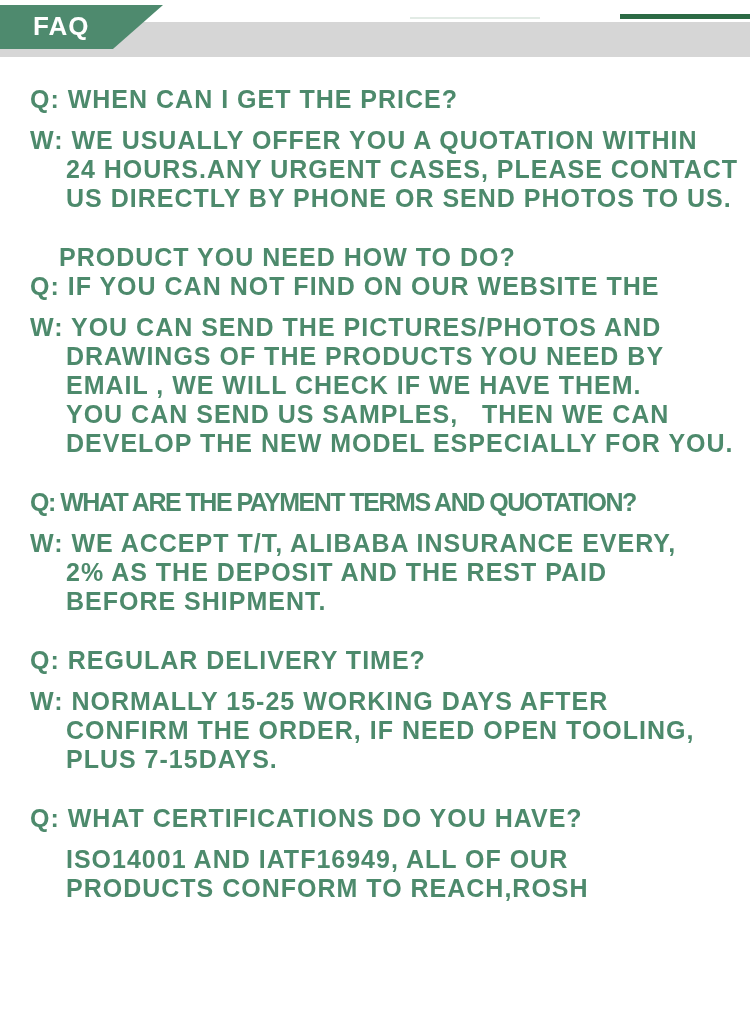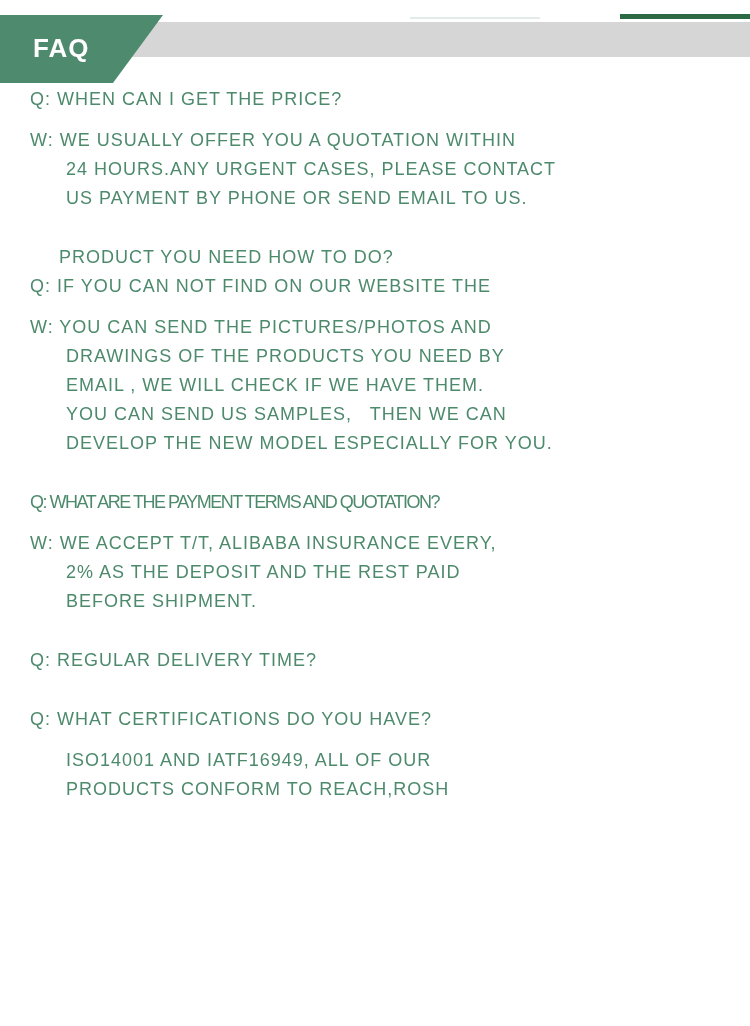--- a/index.html
+++ b/index.html
@@ -36,44 +36,44 @@
   .dark-bar {
     position: absolute;
     top: 14px;
     left: 620px;
     width: 130px;
     height: 5px;
     background: var(--dark-green, #2c6a45);
   }
   .banner {
     position: absolute;
-    top: 15px;
+    top: 5px;
     left: 0;
     width: 163px;
-    height: 68px;
+    height: 44px;
     background: var(--brand-green, #4e8a6e);
     clip-path: polygon(0 0, 100% 0, 69.3% 100%, 0 100%);
     display: flex;
     align-items: center;
   }
   .banner-label {
     color: #ffffff;
     font-weight: bold;
     font-size: 26px;
     letter-spacing: 1px;
     padding-left: 33px;
     padding-bottom: 2px;
   }
 
   
   .content {
     padding: 28px 0 0 30px;
     color: var(--text-green, #4d8a6c);
-    font-weight: normal;
-    font-size: 18px;
+    font-weight: bold;
+    font-size: 25px;
   }
   .line {
     white-space: pre;
     line-height: 29px;
     height: 29px;
     letter-spacing: 1px;
   }
   .line.tight { letter-spacing: -1.5px; }
   .q-cont { padding-left: 29px; }
   .a-cont { padding-left: 36px; }
@@ -94,21 +94,21 @@
 </div>
 
 <div class="content">
     <div class="qa">
       <div class="q-block">
         <div class="line">Q: WHEN CAN I GET THE PRICE?</div>
       </div>
       <div class="a-block">
         <div class="line">W: WE USUALLY OFFER YOU A QUOTATION WITHIN</div>
         <div class="line a-cont">24 HOURS.ANY URGENT CASES, PLEASE CONTACT</div>
-        <div class="line a-cont">US PAYMENT BY PHONE OR SEND EMAIL TO US.</div>
+        <div class="line a-cont">US DIRECTLY BY PHONE OR SEND PHOTOS TO US.</div>
       </div>
     </div>
     <div class="qa">
       <div class="q-block">
         <div class="line q-cont">PRODUCT YOU NEED HOW TO DO?</div>
         <div class="line">Q: IF YOU CAN NOT FIND ON OUR WEBSITE THE</div>
       </div>
       <div class="a-block">
         <div class="line">W: YOU CAN SEND THE PICTURES/PHOTOS AND</div>
         <div class="line a-cont">DRAWINGS OF THE PRODUCTS YOU NEED BY</div>
@@ -124,20 +124,25 @@
       <div class="a-block">
         <div class="line">W: WE ACCEPT T/T, ALIBABA INSURANCE EVERY,</div>
         <div class="line a-cont">2% AS THE DEPOSIT AND THE REST PAID</div>
         <div class="line a-cont">BEFORE SHIPMENT.</div>
       </div>
     </div>
     <div class="qa">
       <div class="q-block">
         <div class="line">Q: REGULAR DELIVERY TIME?</div>
       </div>
+      <div class="a-block">
+        <div class="line">W: NORMALLY 15-25 WORKING DAYS AFTER</div>
+        <div class="line a-cont">CONFIRM THE ORDER, IF NEED OPEN TOOLING,</div>
+        <div class="line a-cont">PLUS 7-15DAYS.</div>
+      </div>
     </div>
     <div class="qa">
       <div class="q-block">
         <div class="line">Q: WHAT CERTIFICATIONS DO YOU HAVE?</div>
       </div>
       <div class="a-block">
         <div class="line a-cont">ISO14001 AND IATF16949, ALL OF OUR</div>
         <div class="line a-cont">PRODUCTS CONFORM TO REACH,ROSH</div>
       </div>
     </div>

